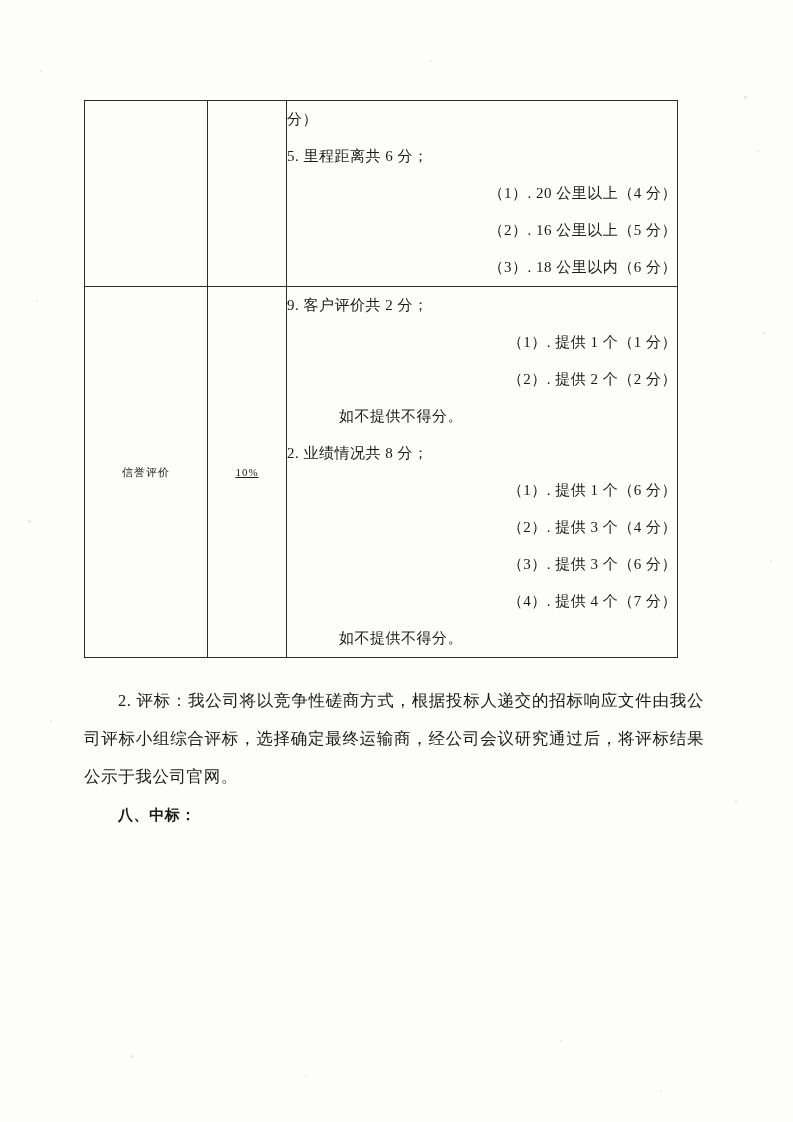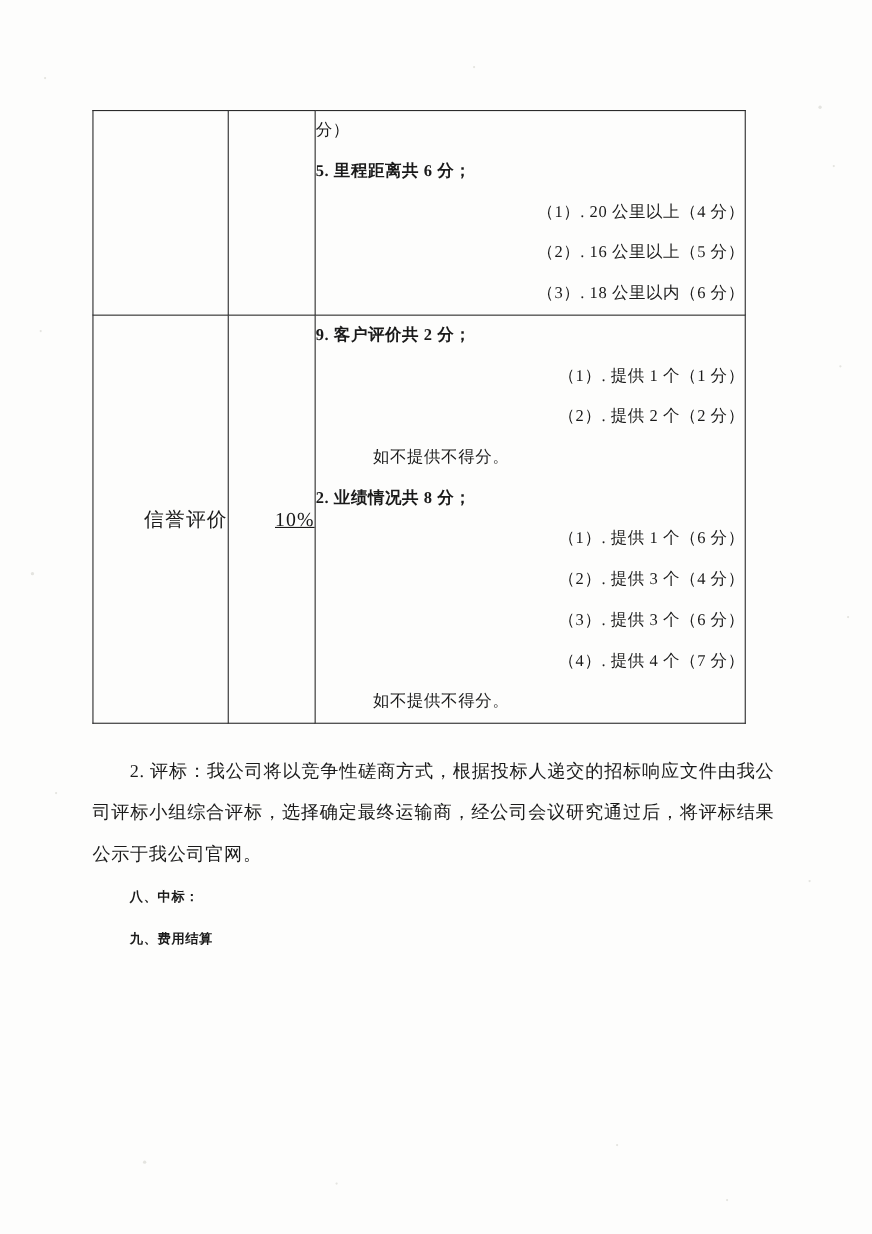--- a/index.html
+++ b/index.html
@@ -46,56 +46,56 @@
   table.score-table td {
     border: 1px solid #2b2b2b;
     vertical-align: middle;
     padding: 0;
   }
   .col-name { width: 122px; }
   .col-weight { width: 78px; text-decoration: underline; }
   .col-detail { width: 390px; }
 
   .cell-center {
-    text-align: right;
-    font-size: 18px;
+    text-align: center;
+    font-size: 11px;
     letter-spacing: 1px;
   }
   .detail-cell {
     padding: 6px 14px 10px 14px;
   }
   .line {
     font-size: 15px;
     line-height: 37px;
     white-space: nowrap;
     letter-spacing: .5px;
   }
   .line.bold {
-    font-weight: bold;
+    font-weight: normal;
   }
   .line.indent {
     padding-left: 14px;
     text-align: right;
   }
   .line.indent2 {
     padding-left: 52px;
   }
 
   .para {
     font-size: 16.5px;
     line-height: 38px;
     text-align: justify;
     letter-spacing: .6px;
     margin: 0;
   }
   .para.first {
     text-indent: 34px;
   }
   .heading {
-    font-size: 12px;
+    font-size: 15px;
     line-height: 38px;
     font-weight: bold;
     text-indent: 34px;
     letter-spacing: .6px;
     margin: 0;
   }
   .body-block { margin-top: 24px; }
 </style>
 </head>
 <body>
@@ -147,17 +147,16 @@
             <div class="line indent">（4）. 提供 4 个（7 分）</div>
             <div class="line indent2">如不提供不得分。</div>
           </td>
         </tr>
       </tbody>
     </table>
 
     <div class="body-block">
       <p class="para first">2. 评标：我公司将以竞争性磋商方式，根据投标人递交的招标响应文件由我公司评标小组综合评标，选择确定最终运输商，经公司会议研究通过后，将评标结果公示于我公司官网。</p>
       <p class="heading">八、中标：</p>
-      <p class="heading">九、费用结算</p>
     </div>
 
   </div>
 </div>
 
 </body></html>

